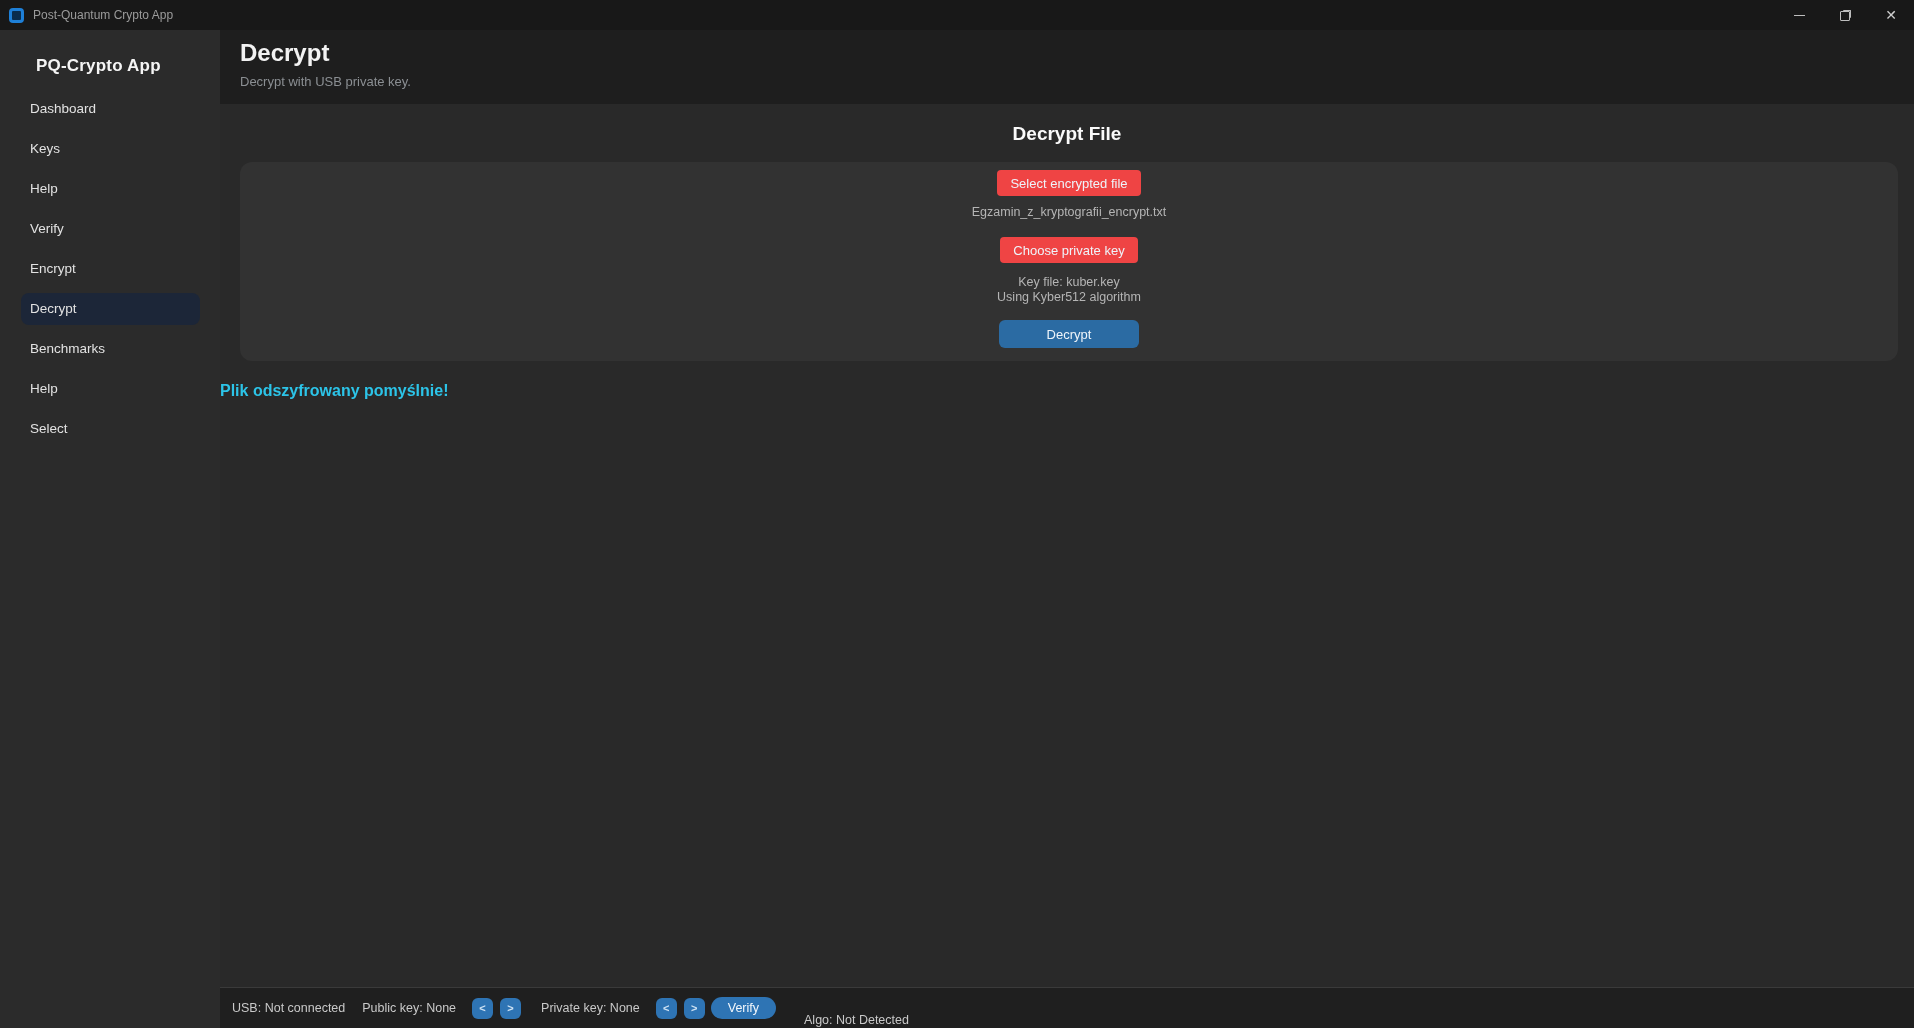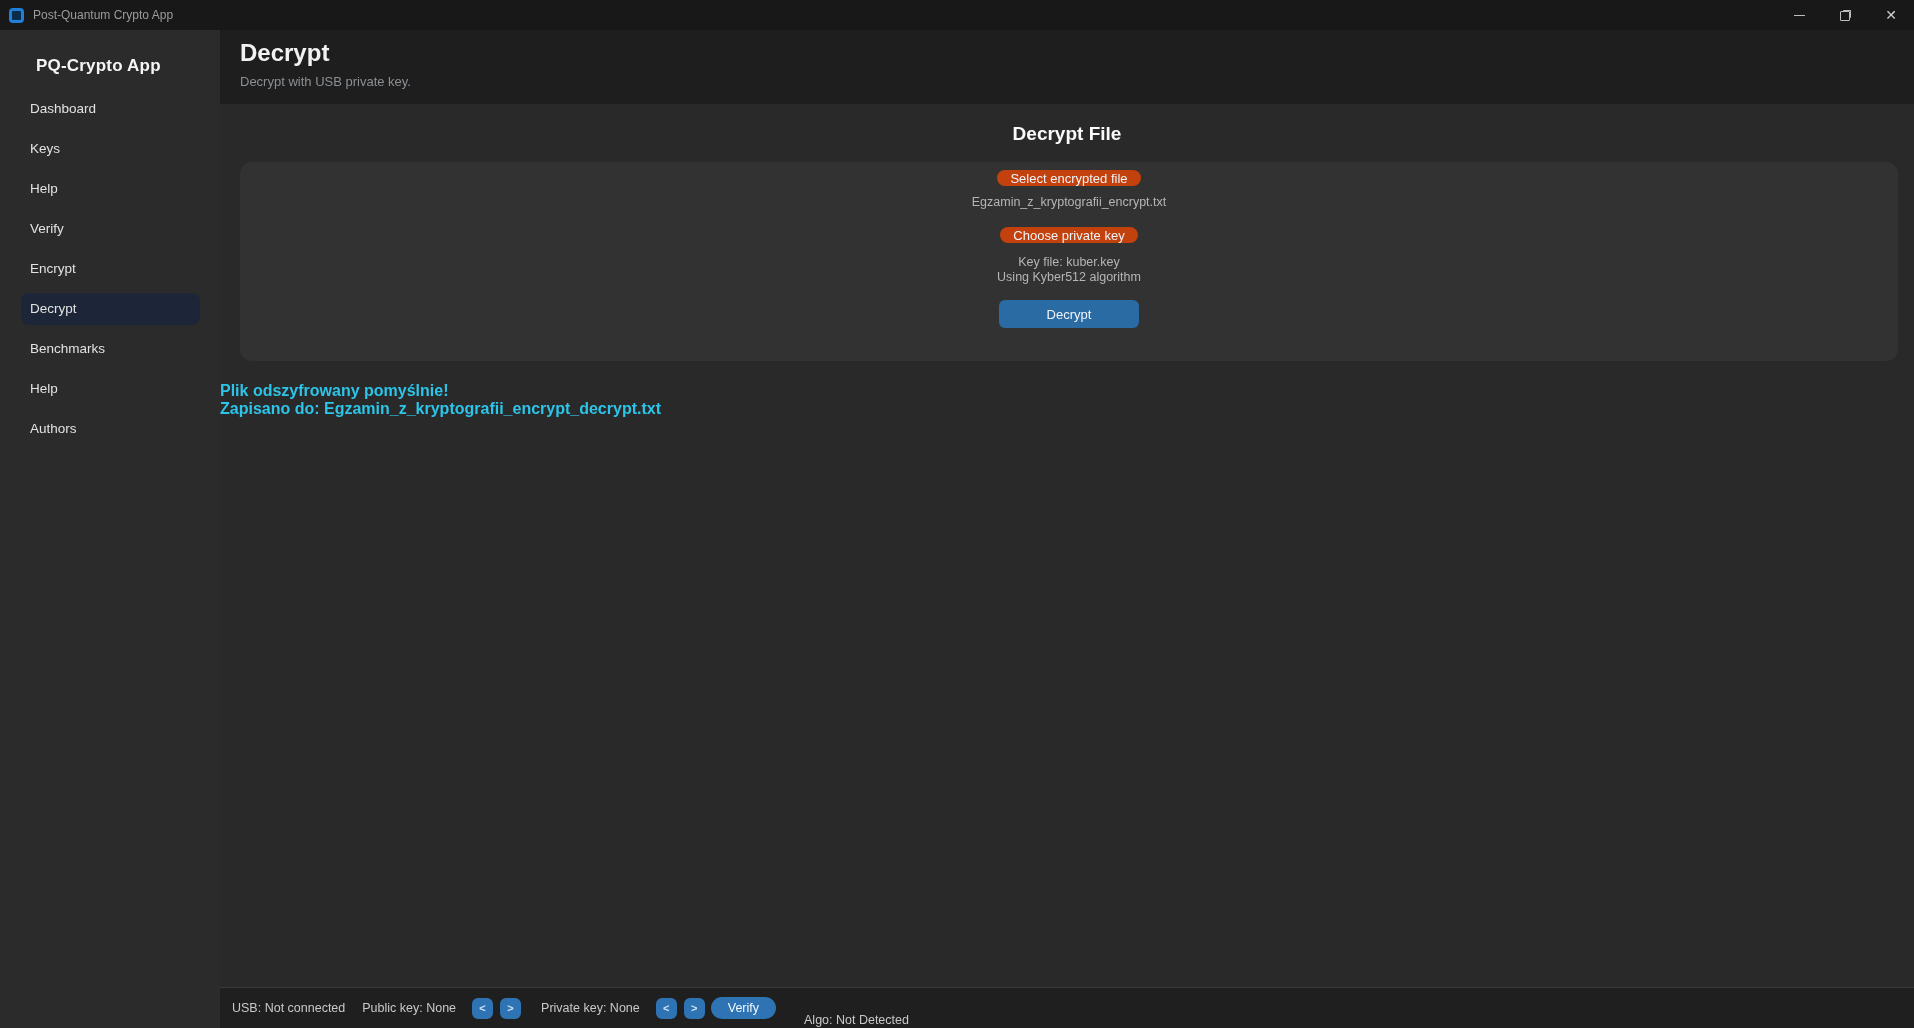--- a/index.html
+++ b/index.html
@@ -56,22 +56,22 @@
   .page-subtitle { color:#8b8f93; font-size:13px; margin-top:7px; }
 
   .content { flex:1 1 auto; position:relative; background:#292929; overflow:hidden; }
   .section-title { text-align:center; color:#fafafa; font-size:19px; font-weight:bold; margin-top:19px; }
 
   .card {
     margin:17px 16px 0 20px; height:199px; background:#323232; border-radius:12px;
     display:flex; flex-direction:column; align-items:center; padding-top:8px;
   }
   .btn-primary {
-    height:16px; padding:0 13px; border-radius:12px;
-    background:#c2410c; color:#eef4fa; font-size:13px;
+    height:26px; padding:0 13px; border-radius:4px;
+    background:#ef4444; color:#eef4fa; font-size:13px;
   }
   .file-label { margin-top:9px; color:#b5b5b5; font-size:12.5px; }
   .btn-choose { margin-top:18px; }
   .key-info { margin-top:12px; text-align:center; color:#b5b5b5; font-size:12.5px; line-height:15px; }
   .btn-decrypt {
     margin-top:15px; min-width:140px; height:28px; border-radius:6px;
     background:#2b6ba3; color:#eef4fa; font-size:13px;
   }
 
   .result { margin-top:21px; text-align:left; color:#2cc4e8; font-weight:bold; font-size:16px; line-height:18px; }
@@ -120,21 +120,21 @@
     <div class="sidebar-title">PQ-Crypto App</div>
     <div class="nav">
       <div class="nav-item">Dashboard</div>
       <div class="nav-item">Keys</div>
       <div class="nav-item">Help</div>
       <div class="nav-item">Verify</div>
       <div class="nav-item">Encrypt</div>
       <div class="nav-item active">Decrypt</div>
       <div class="nav-item">Benchmarks</div>
       <div class="nav-item">Help</div>
-      <div class="nav-item">Authors</div>
+      <div class="nav-item">Select</div>
     </div>
   </div>
 
   <div class="main">
 
     <div class="page-header">
       <div class="page-title">Decrypt</div>
       <div class="page-subtitle">Decrypt with USB private key.</div>
     </div>
 
@@ -147,21 +147,20 @@
         <button class="btn-primary btn-choose">Choose private key</button>
         <div class="key-info">
           <div>Key file: kuber.key</div>
           <div>Using Kyber512 algorithm</div>
         </div>
         <button class="btn-decrypt">Decrypt</button>
       </div>
 
       <div class="result">
         <div>Plik odszyfrowany pomyślnie!</div>
-        <div>Zapisano do: Egzamin_z_kryptografii_encrypt_decrypt.txt</div>
       </div>
     </div>
 
     <div class="statusbar">
       <span class="status-text">USB: Not connected</span>
       <span class="status-text gap-l">Public key: None</span>
       <button class="sq-btn">&lt;</button>
       <button class="sq-btn">&gt;</button>
       <span class="status-text" style="margin-left:20px;">Private key: None</span>
       <button class="sq-btn">&lt;</button>

